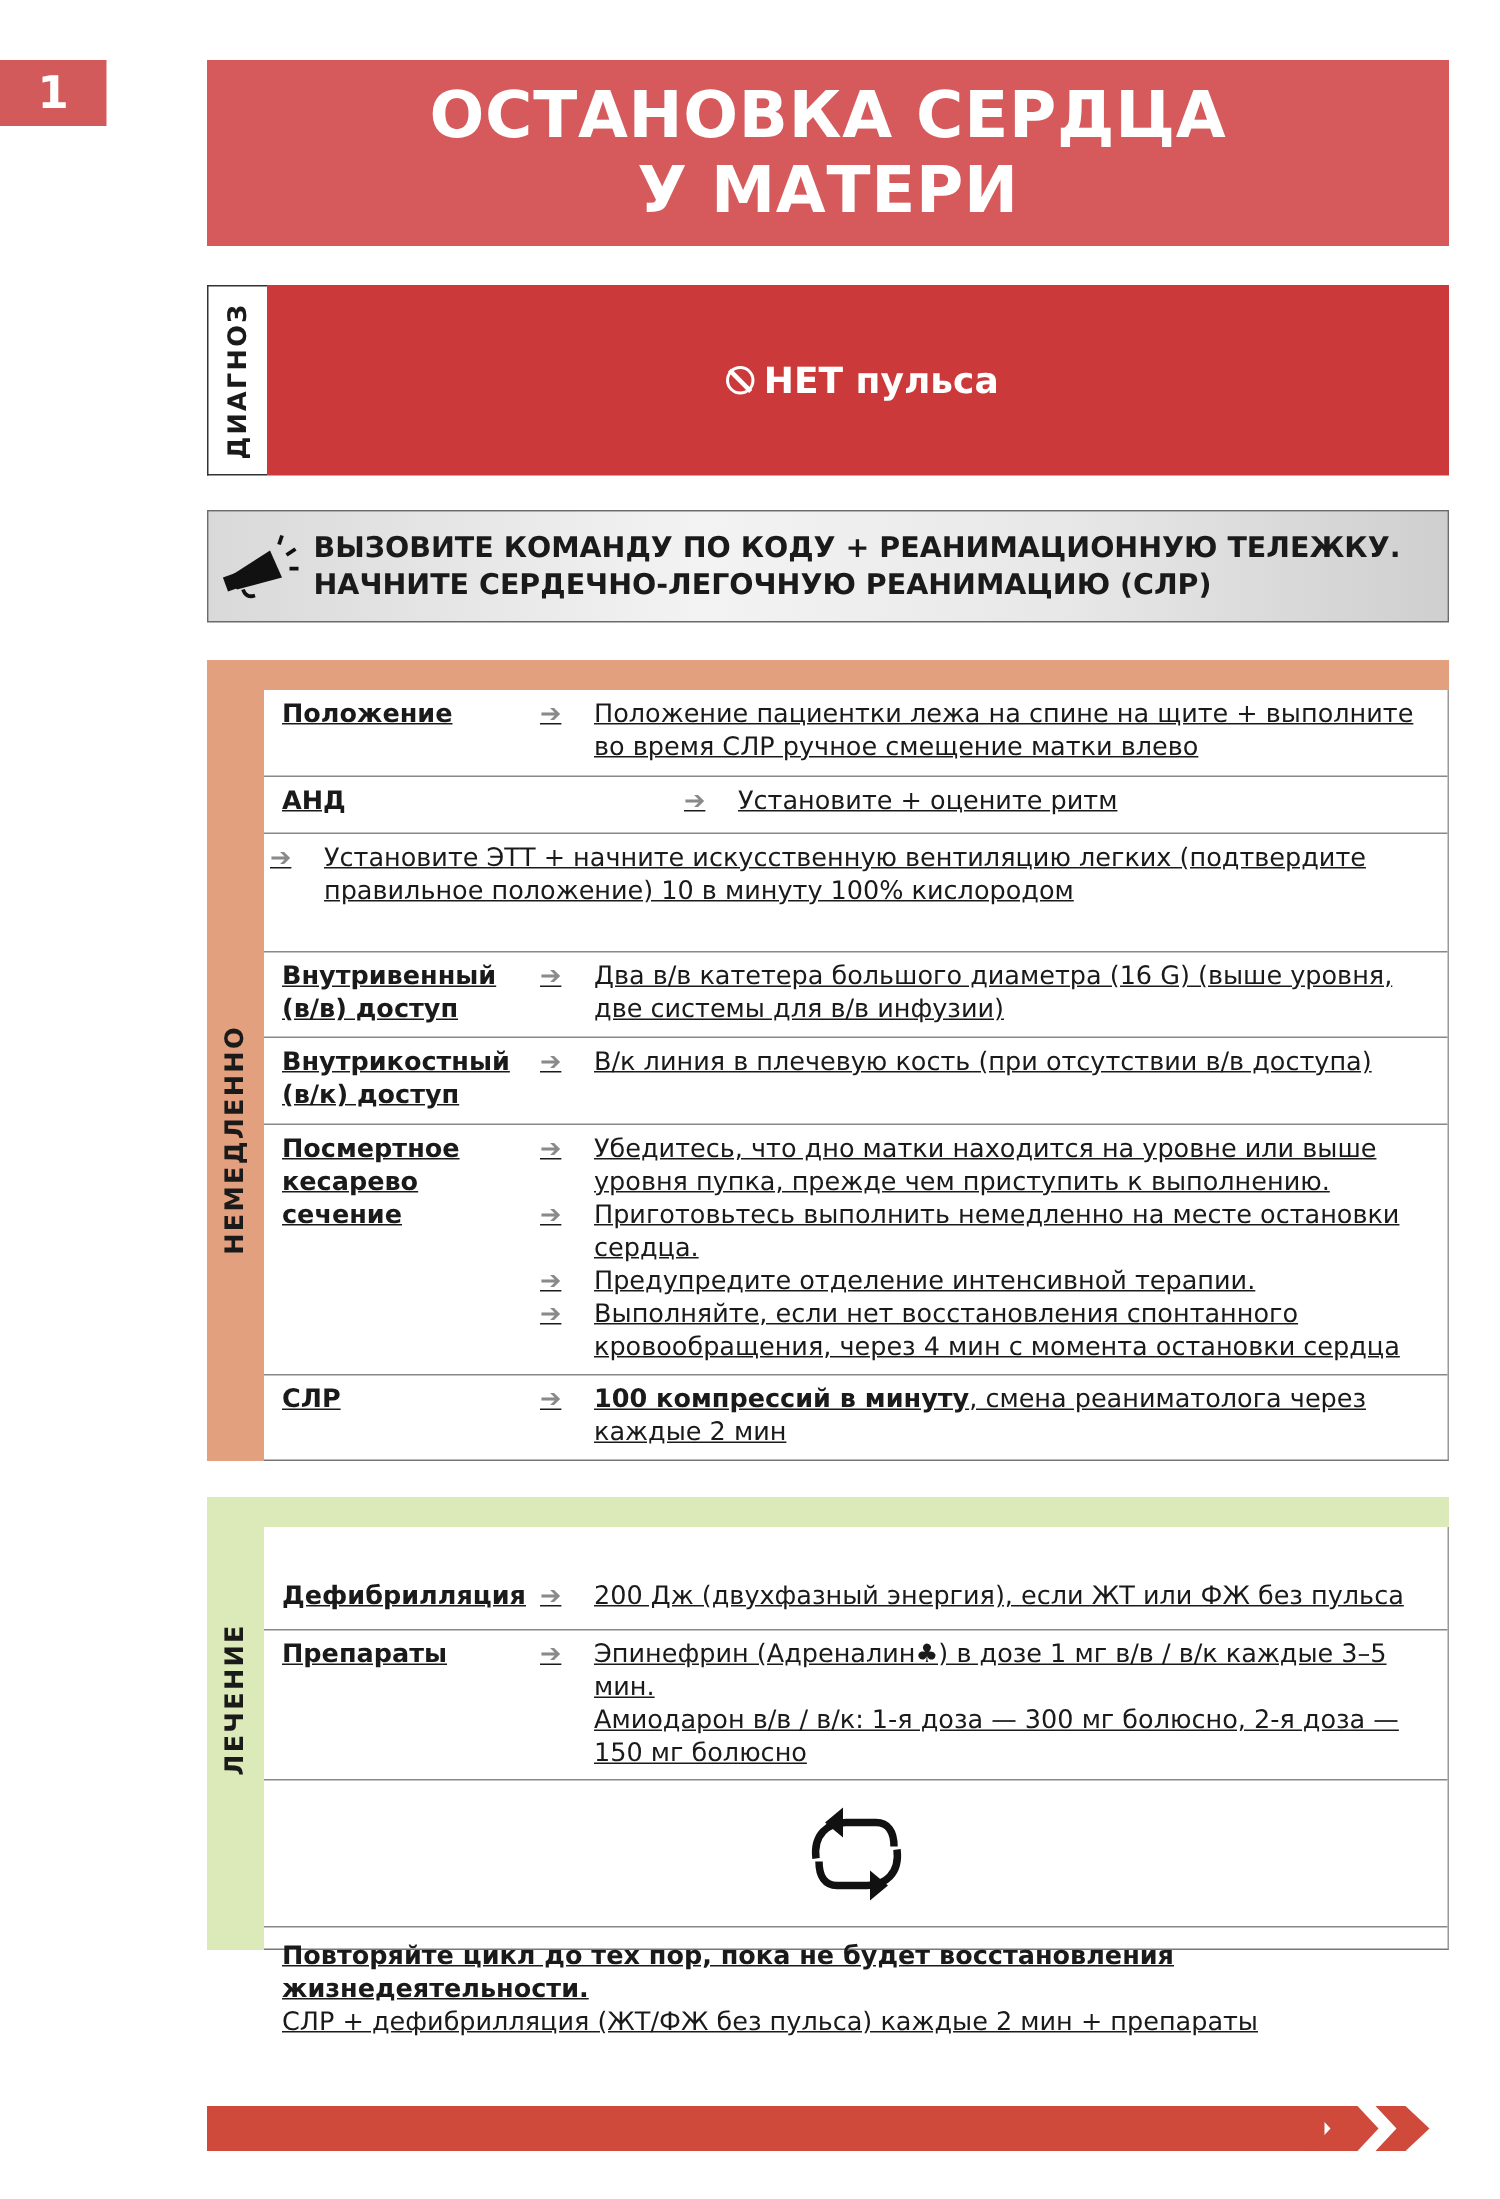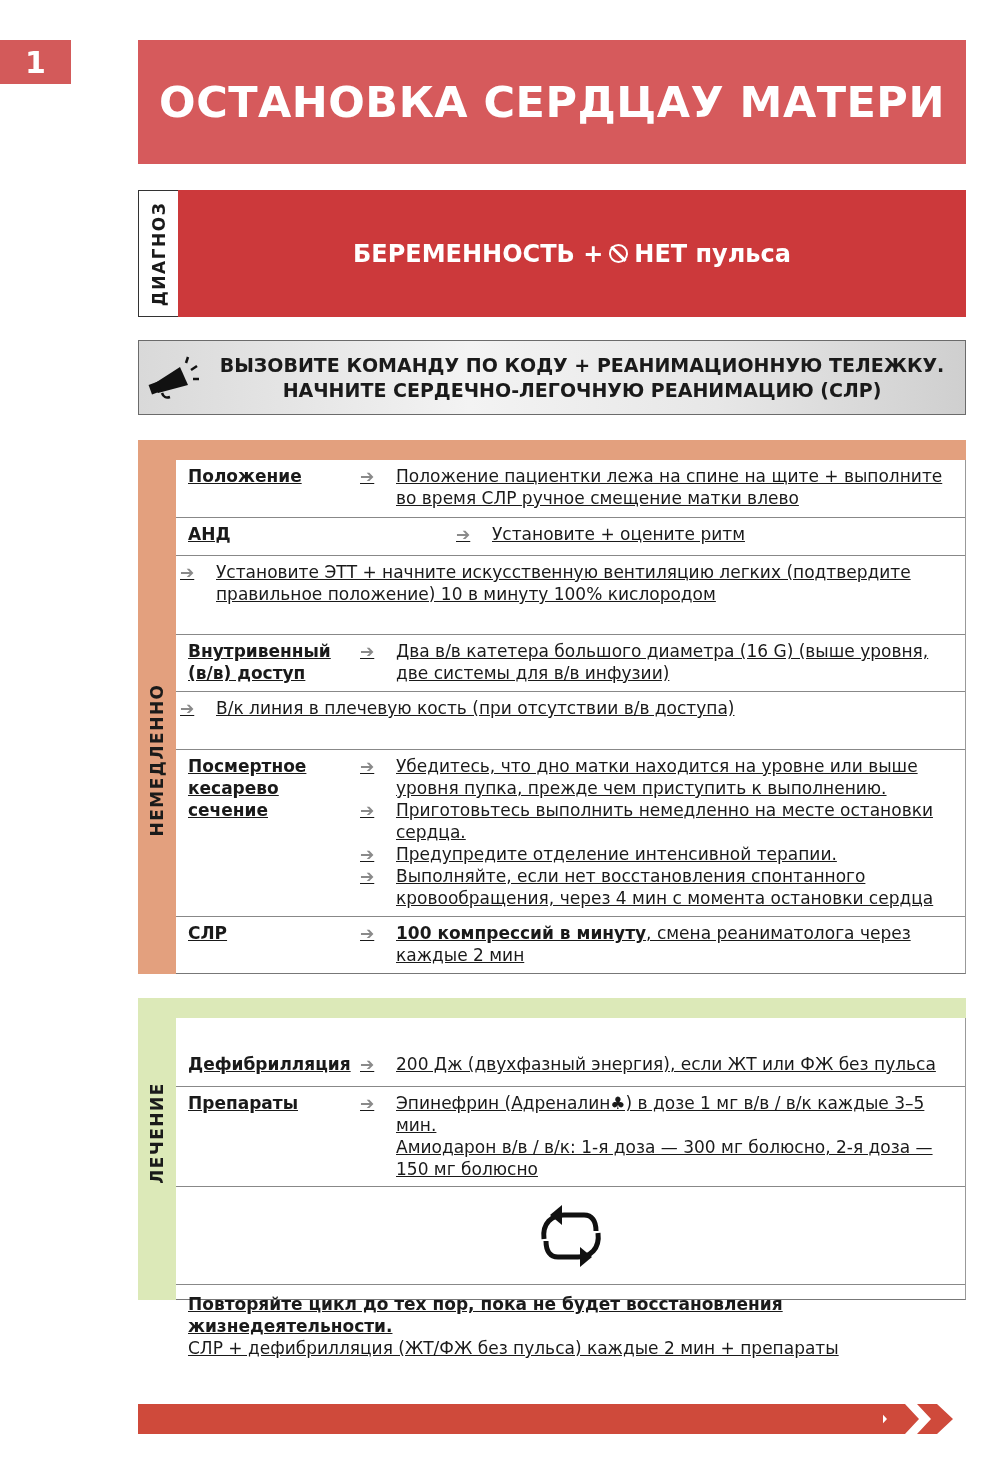--- a/index.html
+++ b/index.html
@@ -1,33 +1,33 @@
 <!DOCTYPE html>
 <html><head>
 <meta charset="utf-8">
 <style>
   * { box-sizing: border-box; margin: 0; padding: 0; }
   html, body { width: 1000px; height: 1466px; background: #ffffff; }
   body { position: relative; font-family: "DejaVu Sans", "Liberation Sans", sans-serif; color: #1a1a1a; overflow: hidden; }
 
   .page-num { position: absolute; left: 0; top: 40px; width: 71px; height: 44px; background: #d35a5a; color: #fff; font-weight: bold; font-size: 30px; display: flex; align-items: center; justify-content: center; }
 
-  .title-band { position: absolute; left: 138px; top: 40px; width: 828px; height: 124px; background: #d65a5c; color: #fff; display: flex; flex-direction: row; align-items: center; justify-content: center; }
+  .title-band { position: absolute; left: 138px; top: 40px; width: 828px; height: 124px; background: #d65a5c; color: #fff; display: flex; flex-direction: column; align-items: center; justify-content: center; }
   .title-band .line { font-size: 43px; font-weight: bold; line-height: 50px; letter-spacing: 0.5px; text-align: center; }
 
   .diag { position: absolute; left: 138px; top: 190px; width: 828px; height: 127px; display: flex; }
   .diag .side { width: 40px; height: 100%; border: 1.5px solid #333; border-right: none; background: #fff; position: relative; }
   .vert { position: absolute; left: 50%; top: 50%; transform: translate(-50%, -50%) rotate(-90deg); white-space: nowrap; font-weight: bold; font-size: 17px; letter-spacing: 1.5px; }
   .diag .main { flex: 1; background: #cc393b; color: #fff; display: flex; align-items: center; justify-content: center; font-weight: bold; font-size: 24px; }
   .no-sym { display: inline-block; width: 19px; height: 19px; border: 2.5px solid #fff; border-radius: 50%; position: relative; margin: 0 6px; vertical-align: -2px; }
   .no-sym::after { content: ""; position: absolute; left: 6px; top: -2px; width: 2.5px; height: 20px; background: #fff; transform: rotate(-45deg); }
 
   .call { position: absolute; left: 138px; top: 340px; width: 828px; height: 75px; border: 1.5px solid #6b6b6b; background: linear-gradient(90deg, #d9d9d9 0%, #f3f3f3 40%, #e7e7e7 70%, #cfcfcf 100%); display: flex; align-items: center; }
   .call .icon { width: 70px; height: 100%; display: flex; align-items: center; justify-content: center; }
-  .call .txt { flex: 1; text-align: center; font-weight: bold; font-size: 19px; line-height: 25px; padding-right: 10px; }
+  .call .txt { flex: 1; font-weight: bold; font-size: 19px; line-height: 25px; padding-right: 10px; }
 
   .section { position: absolute; left: 138px; width: 828px; }
   .sec-imm { top: 440px; height: 534px; background: #e3a07e; }
   .sec-tx { top: 998px; height: 302px; background: #dce9b8; }
   .sec-side { position: absolute; left: 0; top: 0; width: 38px; height: 100%; }
   .sec-table { position: absolute; left: 38px; right: 0; top: 20px; bottom: 0; background: #fff; border-right: 1px solid #999; border-bottom: 1.5px solid #777; text-decoration: underline; }
   .sec-imm .sec-side .vert { top: 320px; }
   .sec-tx .sec-side .vert { top: 135px; }
 
   .row { display: flex; border-top: 1.5px solid #888; padding: 5px 0 5px 0; font-size: 17px; line-height: 22px; }
@@ -55,21 +55,20 @@
 <div class="title-band">
   <div class="line">ОСТАНОВКА СЕРДЦА</div>
   <div class="line">У МАТЕРИ</div>
 </div>
 
 <div class="diag">
   <div class="side">
     <div class="vert">ДИАГНОЗ</div>
   </div>
   <div class="main">
-    <span>БЕРЕМЕННОСТЬ +</span>
     <span class="no-sym"></span>
     <span>НЕТ пульса</span>
   </div>
 </div>
 
 <div class="call">
   <div class="icon">
     <svg width="52" height="46" viewBox="0 0 52 46">
       <path d="M4 30 L32 12 L40 30 L10 38 Z" fill="#111"></path>
       <rect x="2" y="28" width="10" height="10" fill="#111" transform="rotate(-20 7 33)"></rect>
@@ -123,20 +122,21 @@
       <div class="lbl">Внутривенный (в/в) доступ</div>
       <div class="arr-col"></div>
       <div class="content">
         <div class="item">
             <span class="arr">➔</span>
             <span class="body">Два в/в катетера большого диаметра (16 G) (выше уровня, две системы для в/в инфузии)</span>
           </div>
       </div>
     </div>
     <div class="row" style="height:58px;">
+      <div class="lbl">Внутрикостный (в/к) доступ</div>
       <div class="arr-col"></div>
       <div class="content">
         <div class="item">
             <span class="arr">➔</span>
             <span class="body">В/к линия в плечевую кость (при отсутствии в/в доступа)</span>
           </div>
       </div>
     </div>
     <div class="row" style="height:167px;">
       <div class="lbl">Посмертное кесарево сечение</div>

